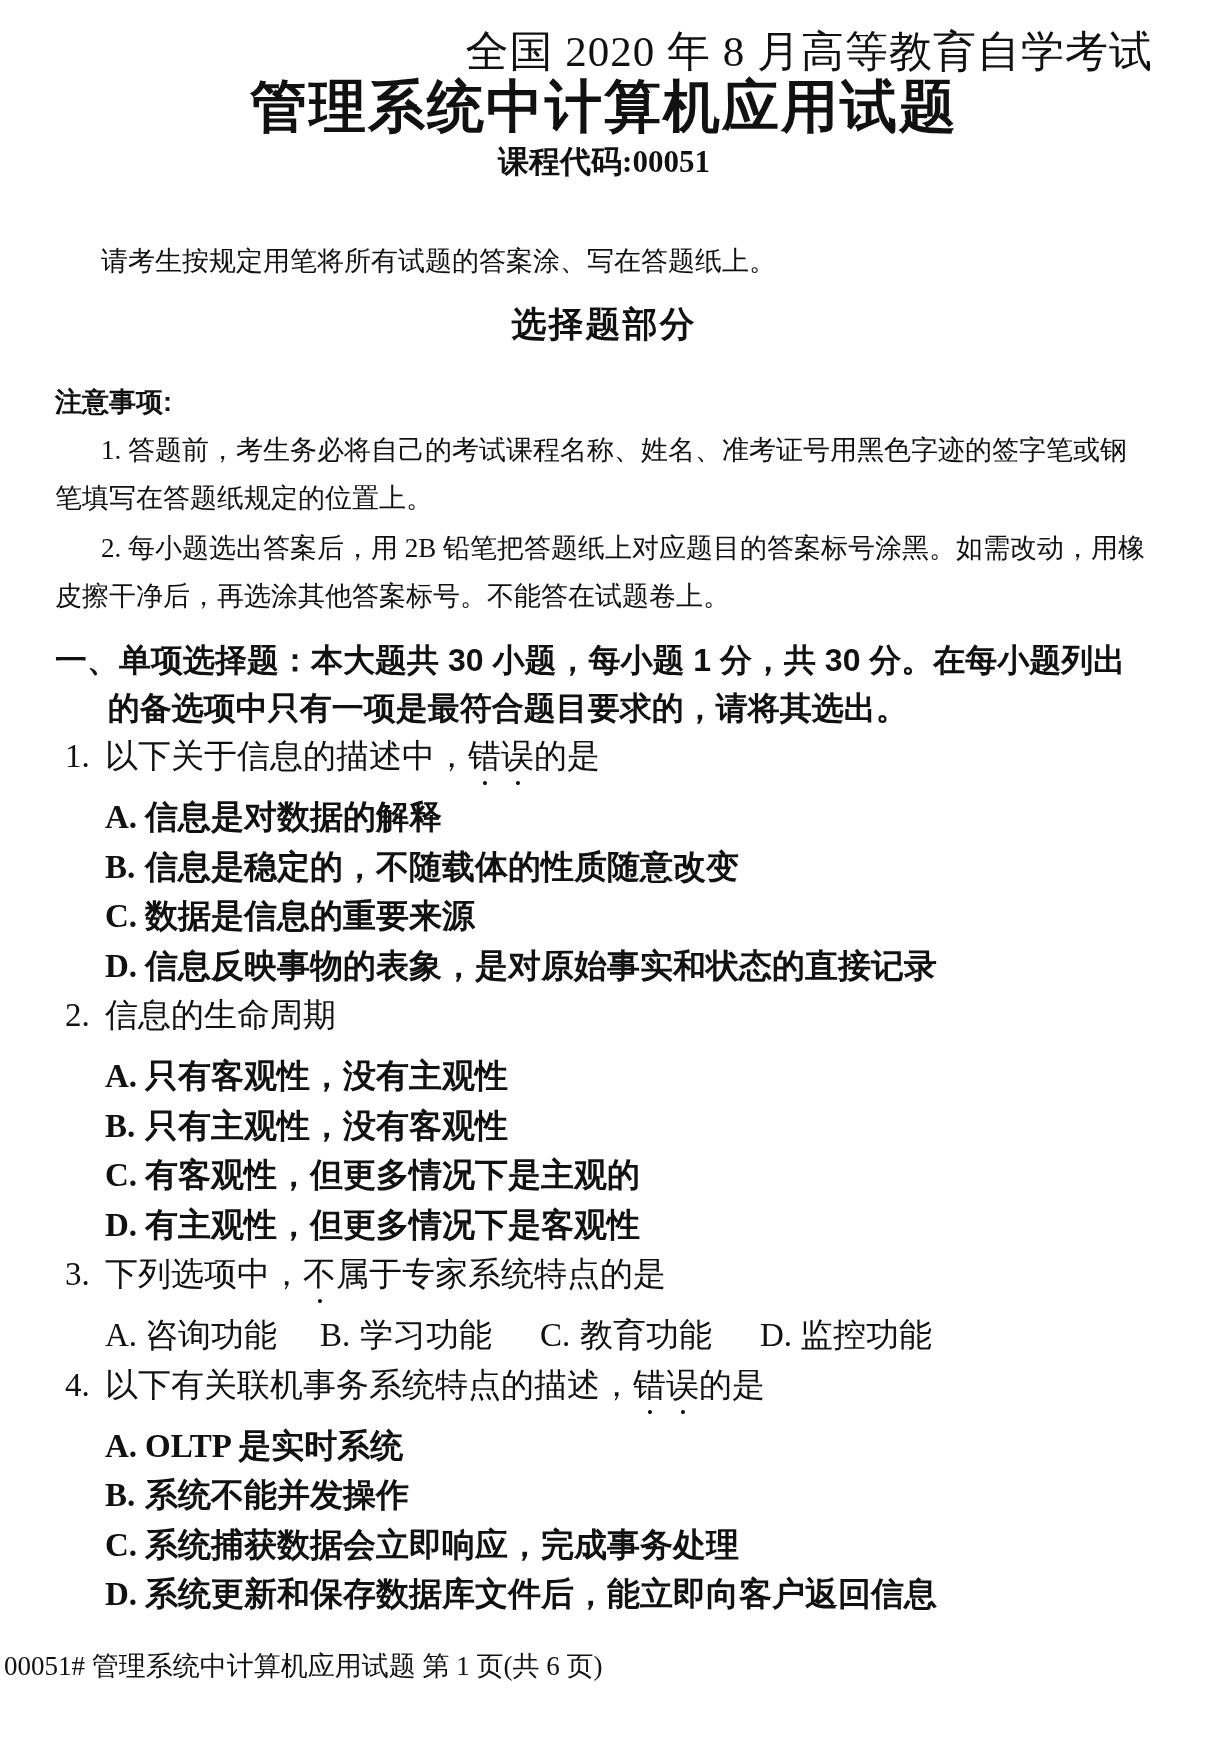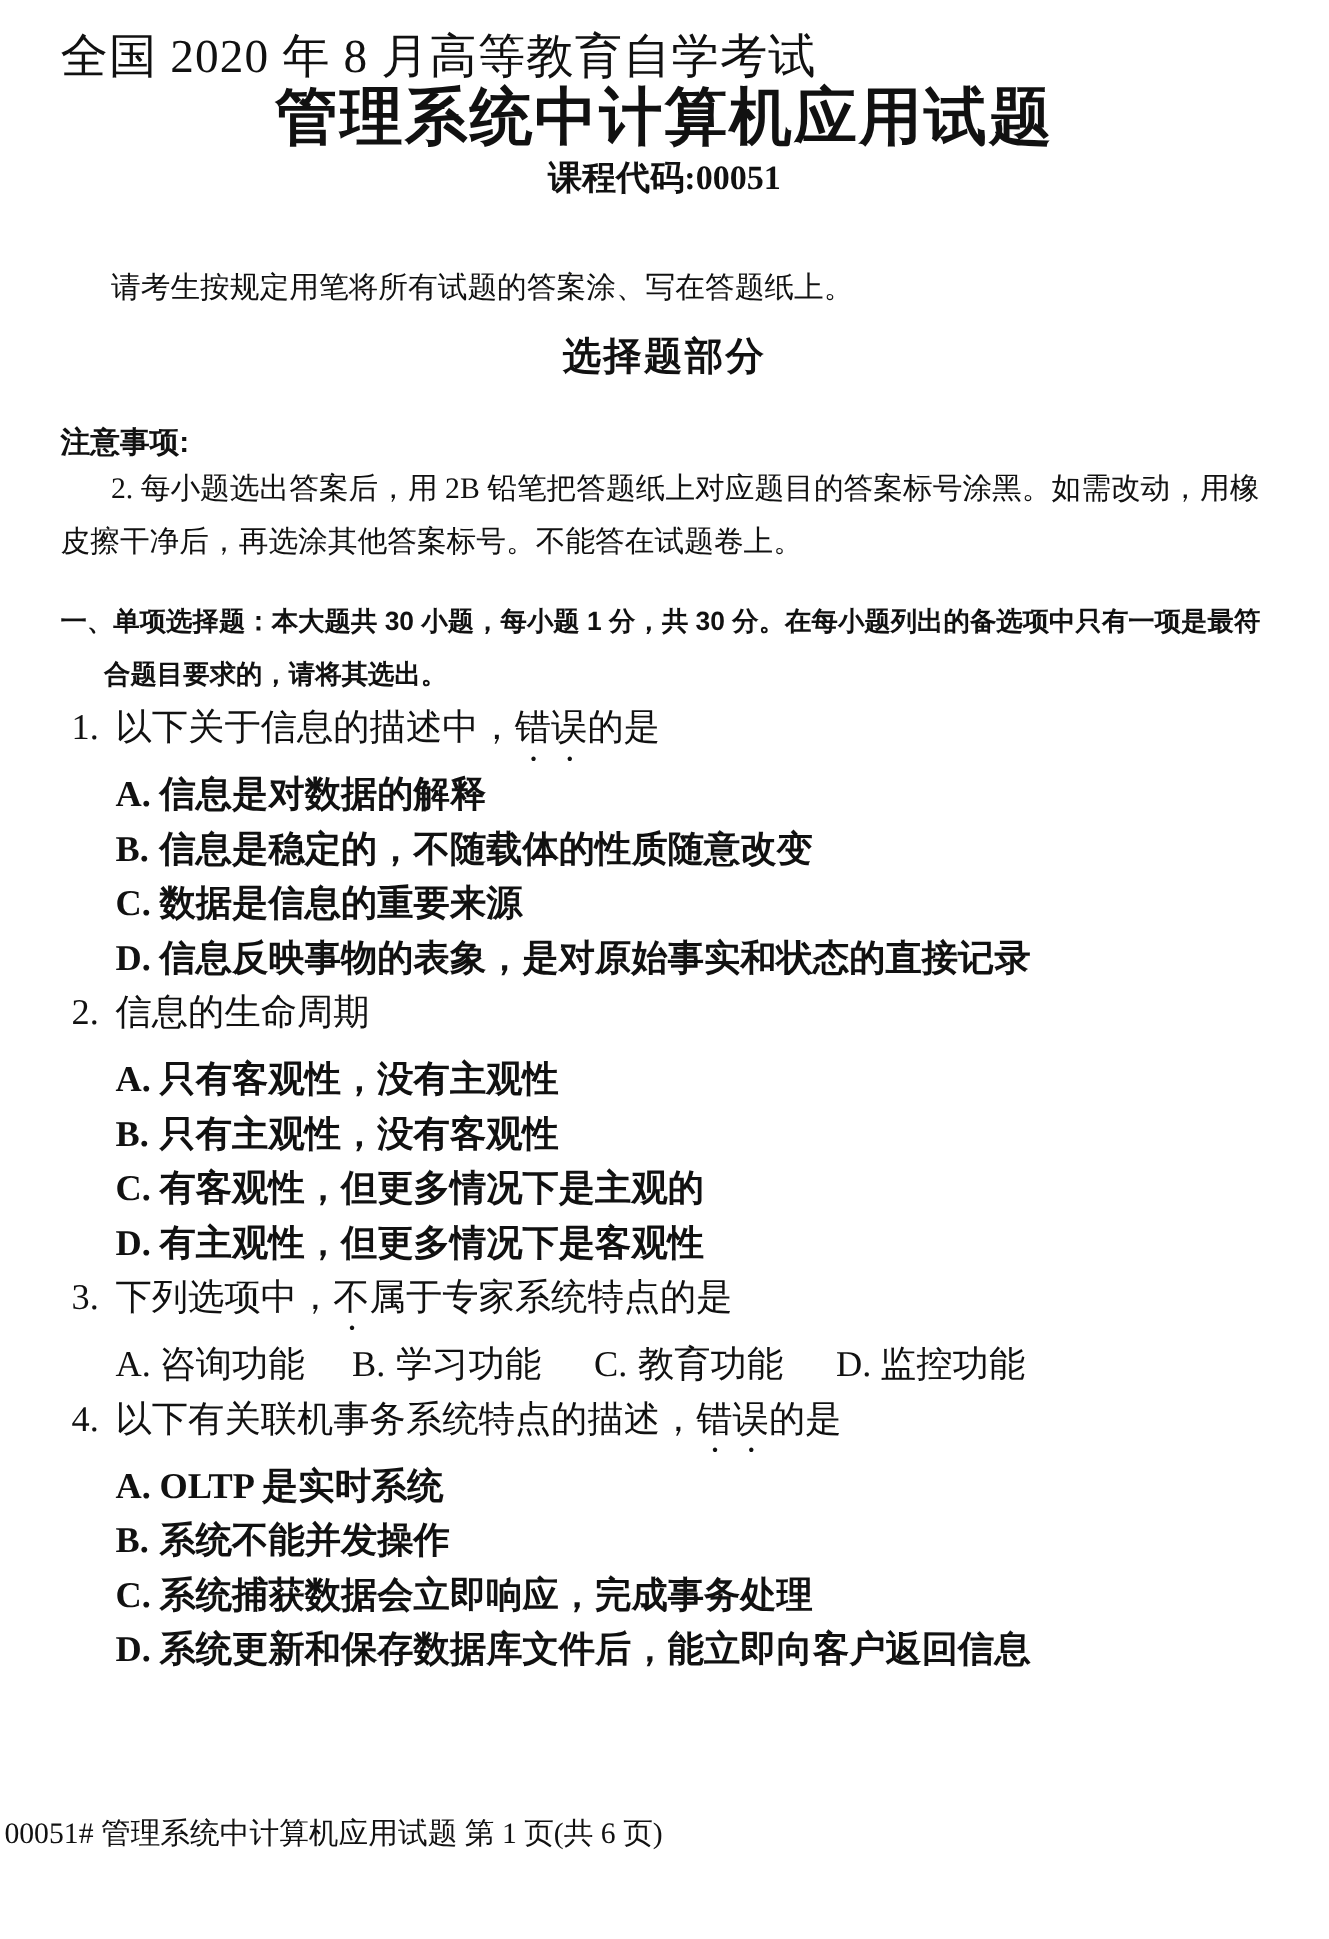--- a/index.html
+++ b/index.html
@@ -17,21 +17,21 @@
   .secrecy {
     padding-top: 32px;
     font-family: "Liberation Sans", sans-serif;
     font-weight: bold;
     font-size: 26px;
     line-height: 30px;
   }
   .secrecy .star { margin: 0 12px; font-weight: normal; }
   .title1 {
     margin-top: 28px;
-    text-align: left;
+    text-align: right;
     font-size: 43px;
     line-height: 48px;
     letter-spacing: 1px;
   }
   .title2 {
     margin-top: 0;
     text-align: center;
     font-size: 57px;
     line-height: 62px;
     font-weight: bold;
@@ -67,24 +67,24 @@
     line-height: 32px;
   }
   .note {
     margin: 8px 0 0 0;
     font-size: 27px;
     line-height: 48px;
     text-indent: 1.7em;
   }
   .note2 { margin-top: 2px; }
   .section-heading {
-    margin-top: 26px;
+    margin-top: 16px;
     font-family: "Liberation Sans", sans-serif;
     font-weight: bold;
-    font-size: 24px;
+    font-size: 32px;
     line-height: 48px;
     padding-left: 1.65em;
     text-indent: -1.65em;
   }
   .questions {
     font-size: 33px;
     line-height: 49.5px;
   }
   .q-line { margin-left: 10px; white-space: nowrap; }
   .q-num { display: inline-block; width: 40px; }
@@ -120,20 +120,21 @@
   <div class="title1">全国 2020 年 8 月高等教育自学考试</div>
   <div class="title2">管理系统中计算机应用试题</div>
   <div class="title3">课程代码:00051</div>
 
   <div class="pen-note">请考生按规定用笔将所有试题的答案涂、写在答题纸上。</div>
 
   <div class="part-title">选择题部分</div>
 
   <div class="notes">
     <div class="notes-heading">注意事项:</div>
+    <p class="note">1. 答题前，考生务必将自己的考试课程名称、姓名、准考证号用黑色字迹的签字笔或钢笔填写在答题纸规定的位置上。</p>
     <p class="note note2">2. 每小题选出答案后，用 2B 铅笔把答题纸上对应题目的答案标号涂黑。如需改动，用橡皮擦干净后，再选涂其他答案标号。不能答在试题卷上。</p>
   </div>
 
   <div class="section-heading">一、单项选择题：本大题共 30 小题，每小题 1 分，共 30 分。在每小题列出的备选项中只有一项是最符合题目要求的，请将其选出。</div>
 
   <div class="questions">
 
     <div class="q-line"><span class="q-num">1.</span><span class="q-text"><span>以下关于信息的描述中，</span><span class="emph">错误</span><span>的是</span></span></div>
     <div class="opt-line"><span class="opt-label">A.</span><span class="opt-text">信息是对数据的解释</span></div>
     <div class="opt-line"><span class="opt-label">B.</span><span class="opt-text">信息是稳定的，不随载体的性质随意改变</span></div>

